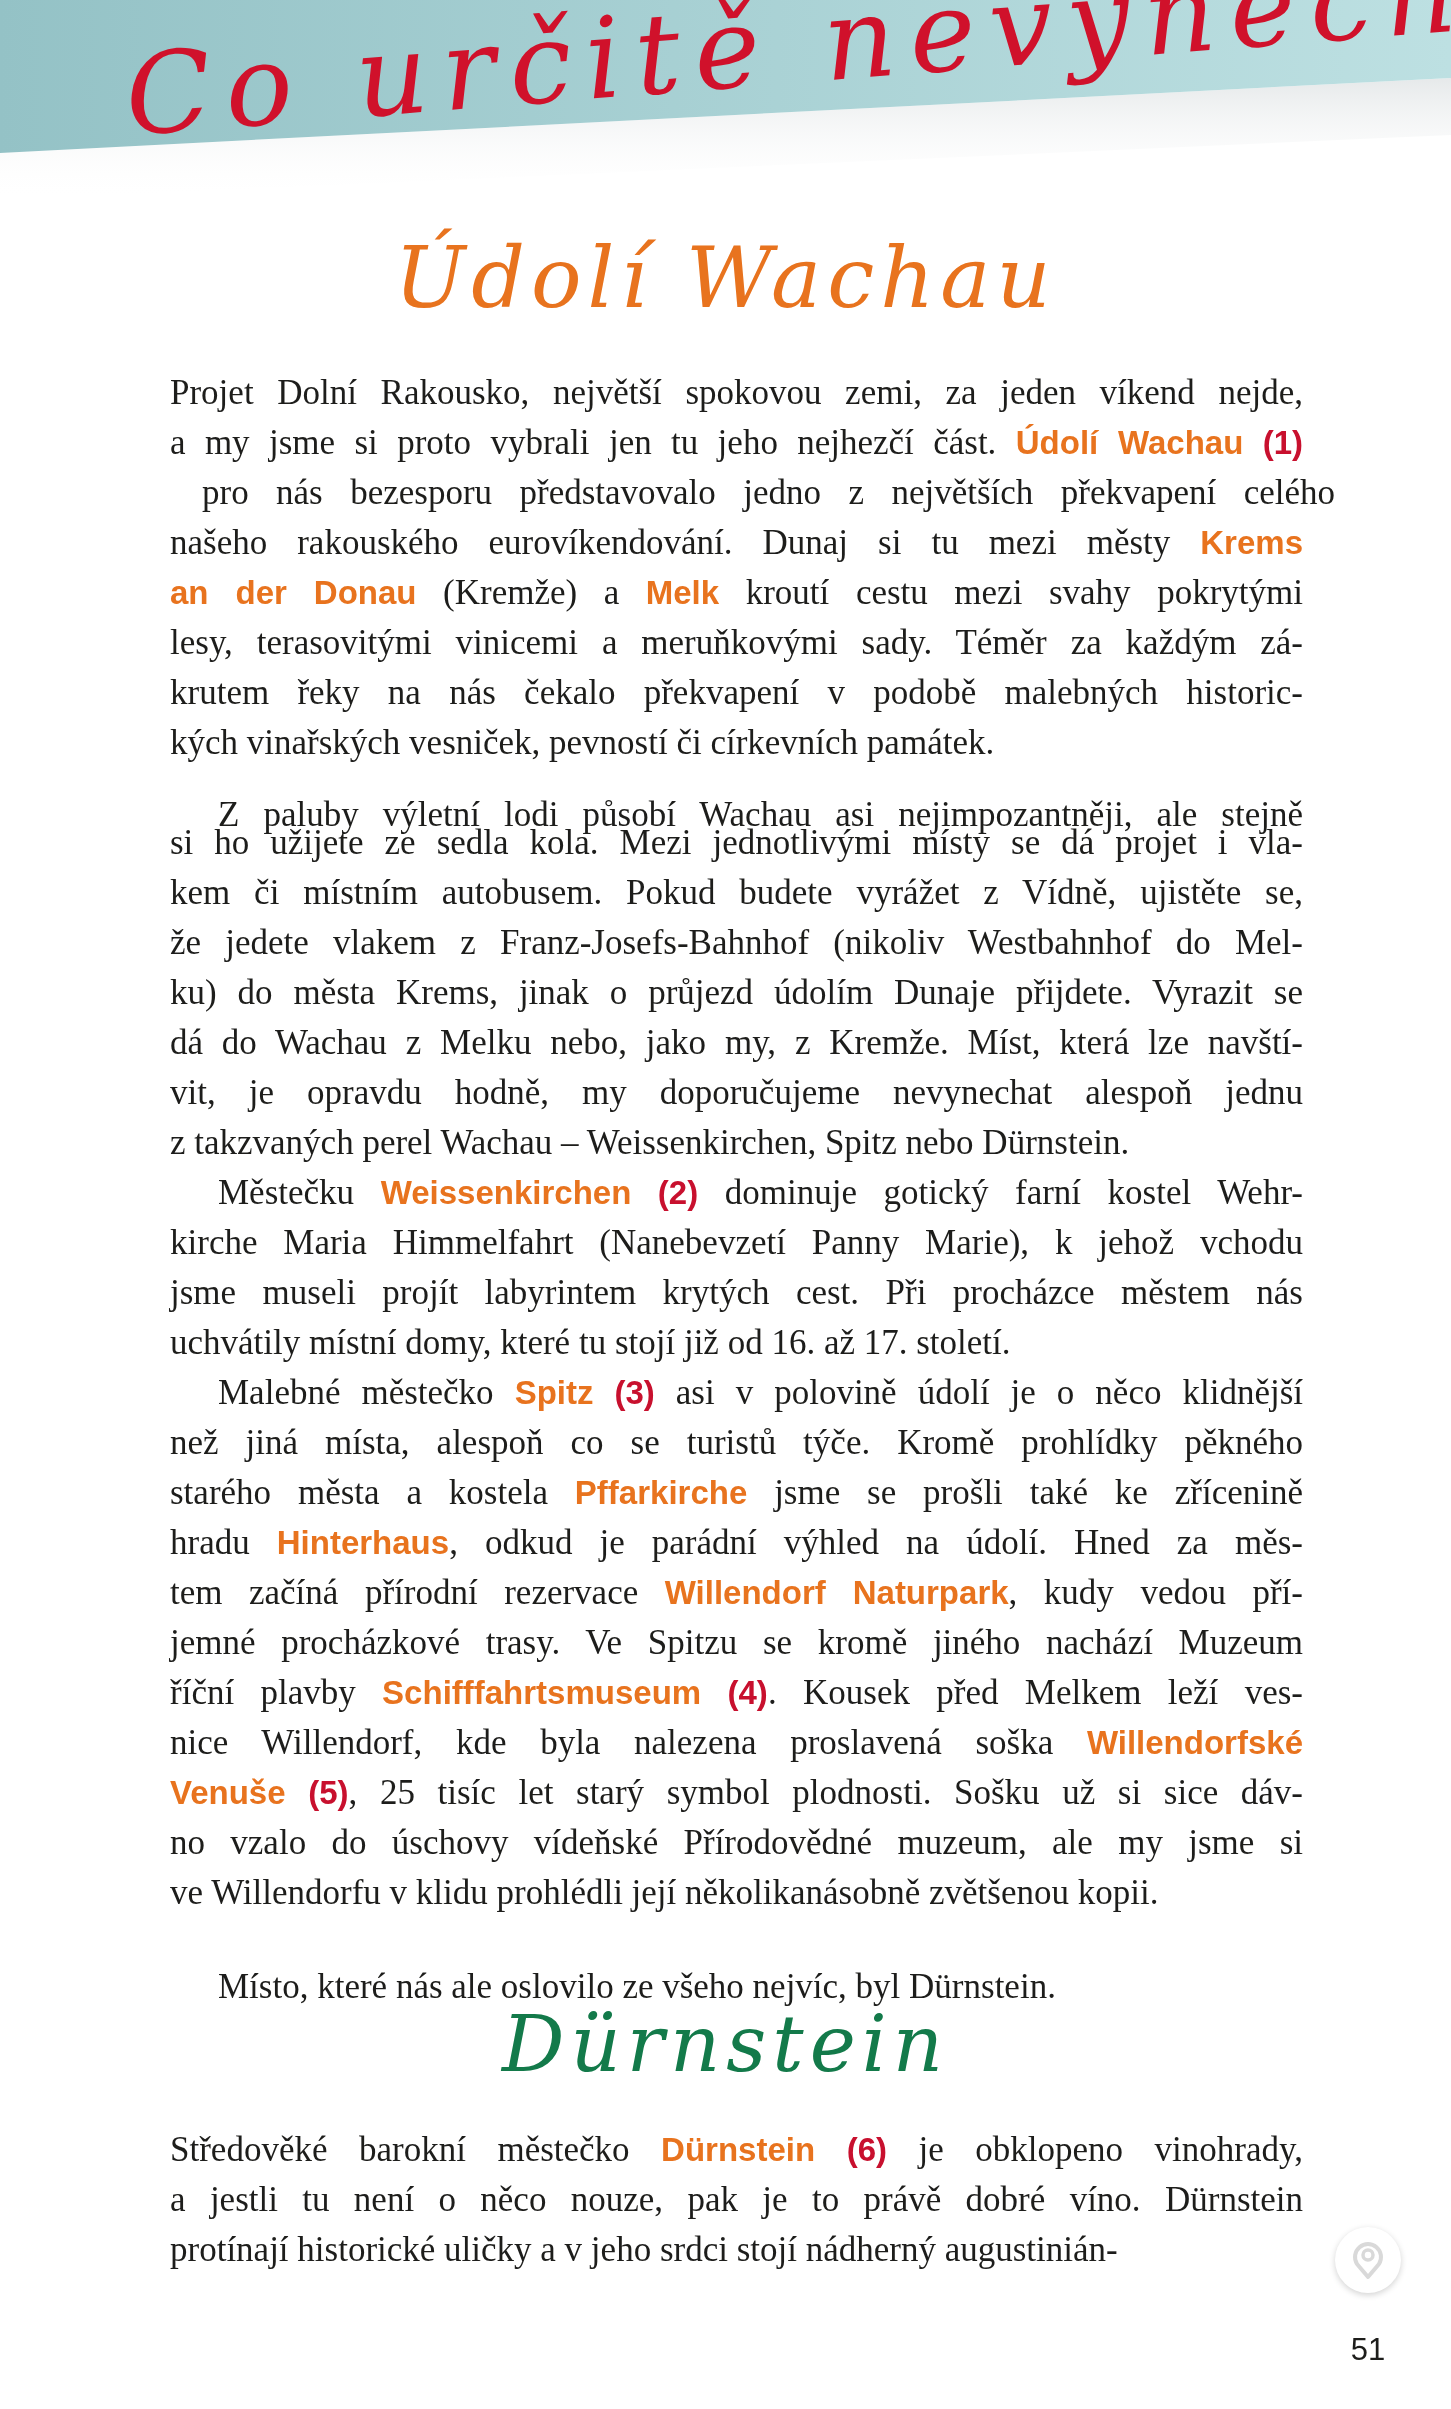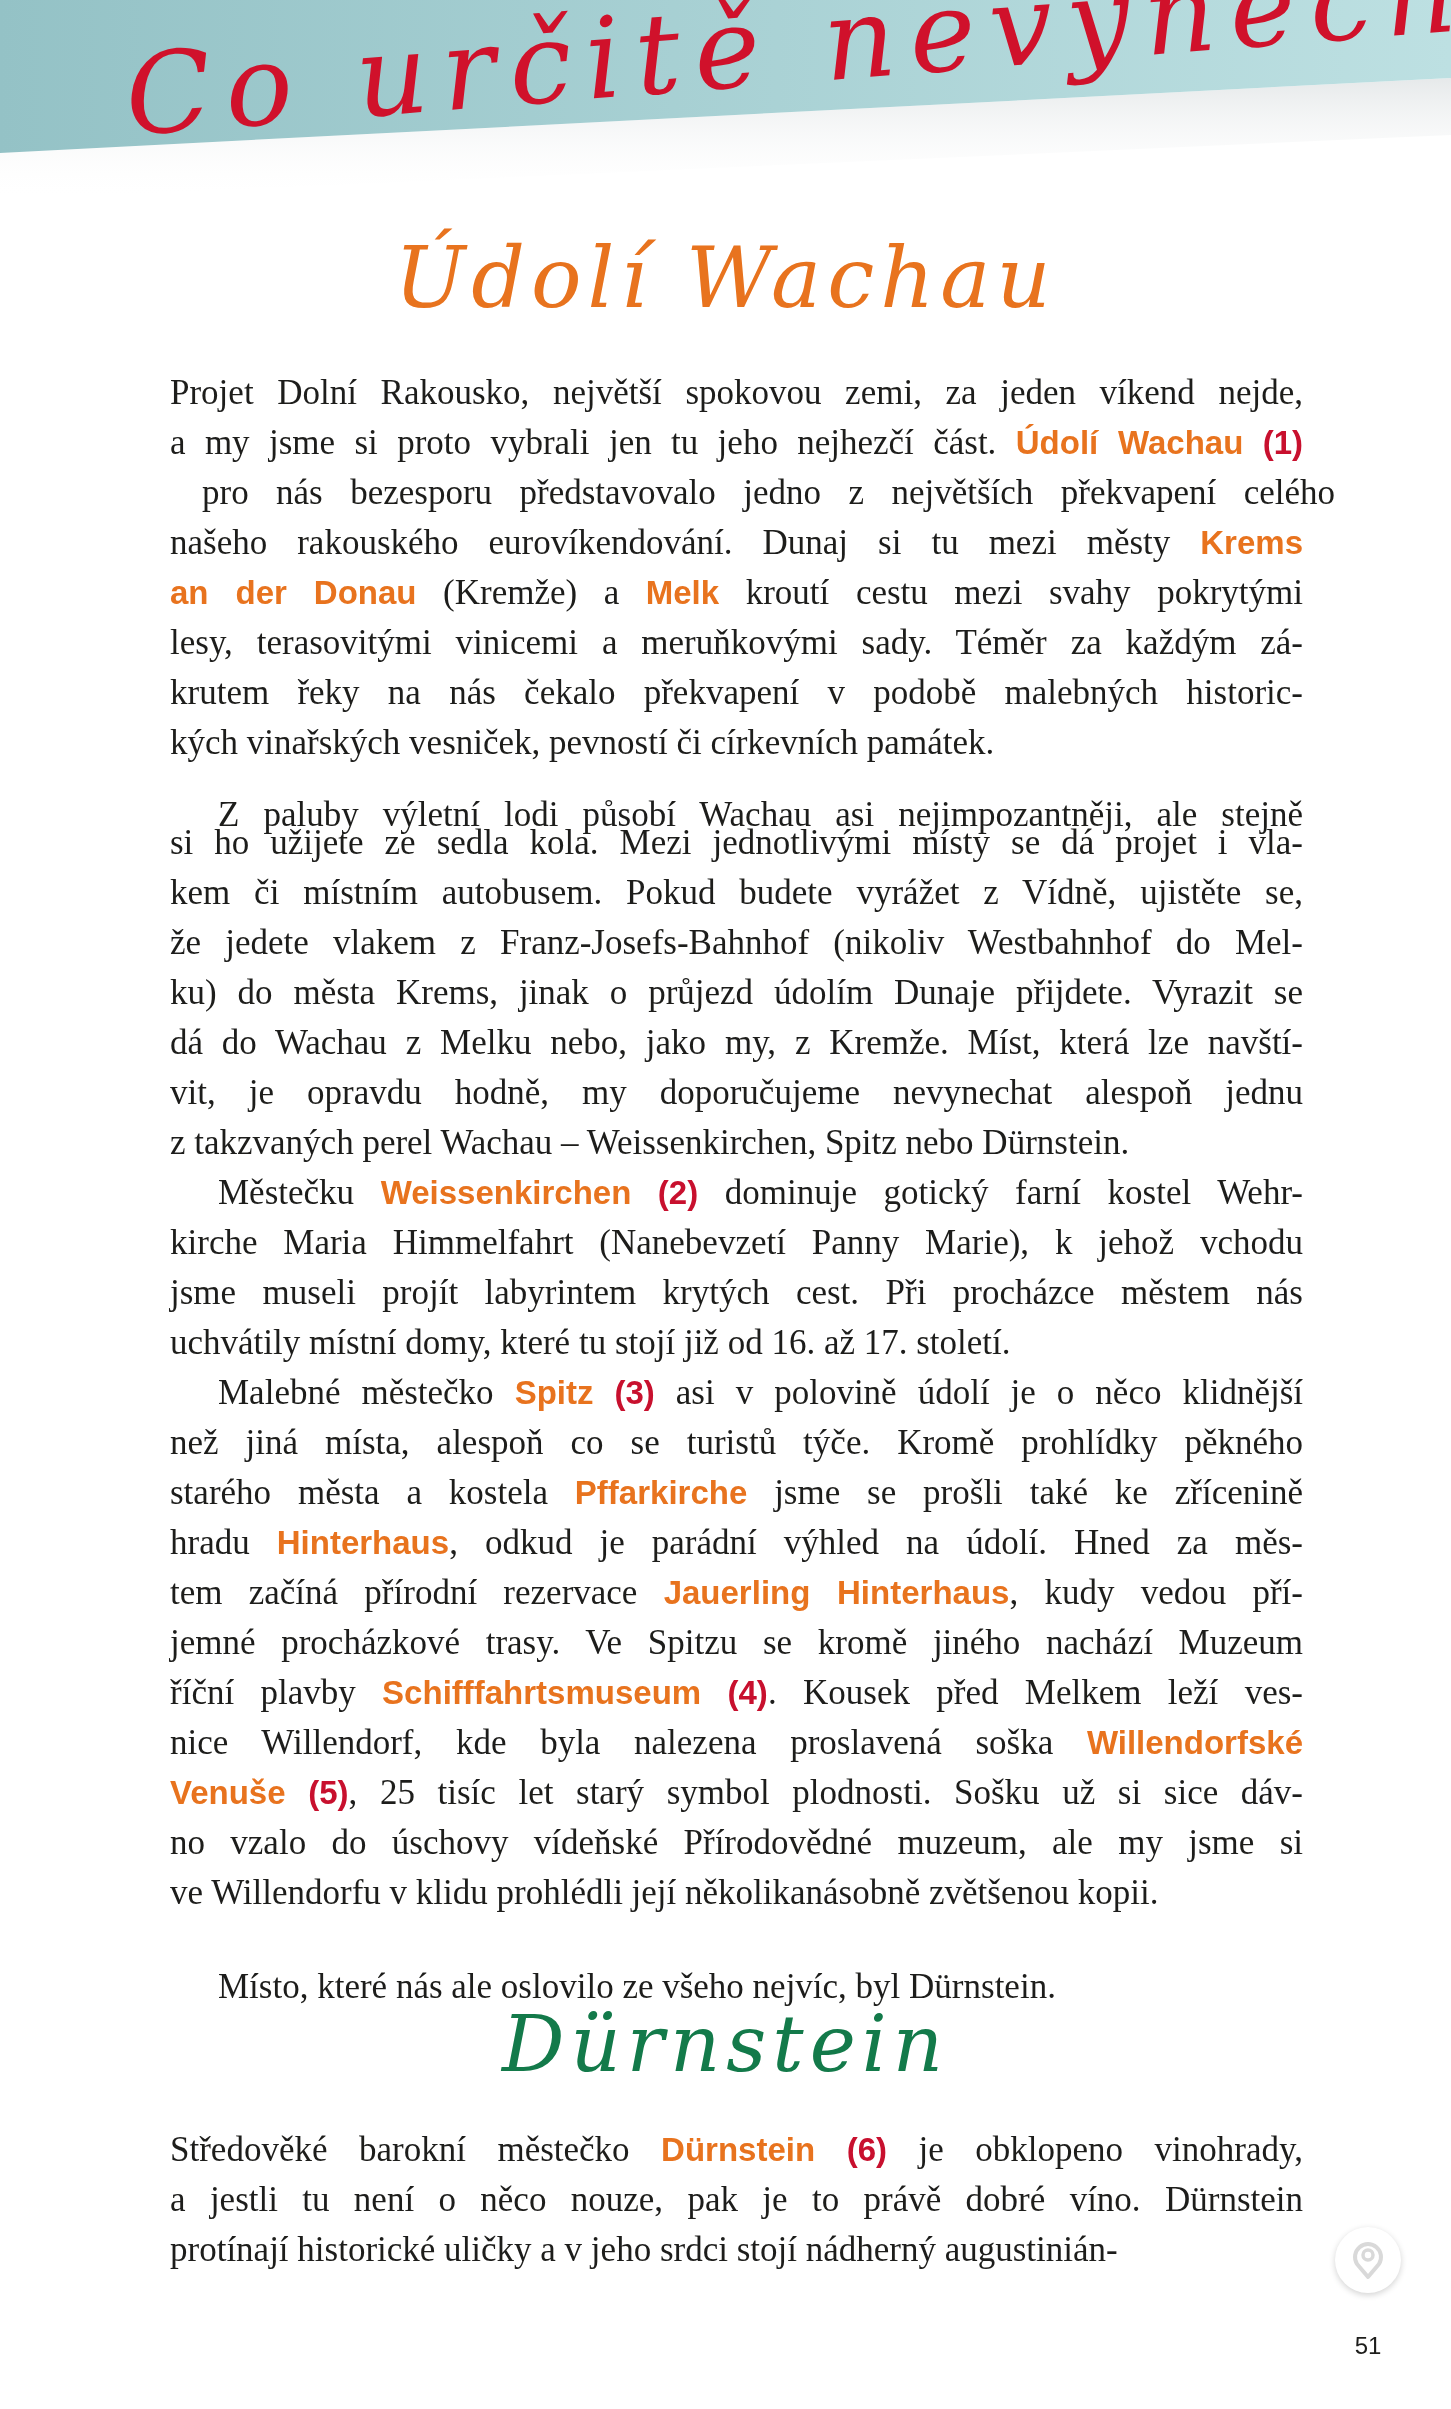--- a/index.html
+++ b/index.html
@@ -9,21 +9,21 @@
   .sub-title { position:absolute; left:0; width:1451px; text-align:center; font-family:"DejaVu Serif",serif; font-style:italic; white-space:nowrap; line-height:1; }
   .sub-wachau { top:236px; font-size:84px; color:#e8731e; letter-spacing:6px; }
   .sub-durnstein { top:2005px; font-size:78px; color:#137a4a; letter-spacing:6px; }
   .col { position:absolute; left:170px; width:1133px; }
   .line { position:absolute; left:0; width:1133px; height:50px; font-size:35px; line-height:50px; white-space:nowrap; text-align:justify; text-align-last:justify; }
   .line.last { text-align:left; text-align-last:left; }
   .line.indent { padding-left:48px; width:1085px; }
   .place { color:#e8731e; font-weight:bold; font-family:"Liberation Sans","DejaVu Sans",sans-serif; font-size:33px; }
   .num { color:#c8102e; font-weight:bold; font-family:"Liberation Sans","DejaVu Sans",sans-serif; font-size:33px; }
   .pin { position:absolute; left:1335px; top:2227px; width:66px; height:66px; border-radius:50%; background:#ffffff; box-shadow:0 2px 6px rgba(0,0,0,0.18); display:flex; align-items:center; justify-content:center; }
-  .page-number { position:absolute; left:1318px; top:2332px; width:100px; text-align:center; font-family:"Liberation Sans","DejaVu Sans",sans-serif; font-size:24px; color:#1d1d1b; }
+  .page-number { position:absolute; left:1318px; top:2332px; width:100px; text-align:center; font-family:"Liberation Sans","DejaVu Sans",sans-serif; font-size:31px; color:#1d1d1b; }
 </style>
 </head>
 <body>
 
 <svg class="banner" viewBox="0 0 1451 200" preserveAspectRatio="none">
   <defs>
     <linearGradient id="bannerGrad" x1="0" y1="0" x2="1" y2="0">
       <stop offset="0" stop-color="#94c2c6"></stop>
       <stop offset="1" stop-color="#bde0e2"></stop>
     </linearGradient>
@@ -65,21 +65,21 @@
       <div class="line indent" style="top: 800px;"><span>Městečku </span><span class="place">Weissenkirchen</span><span> </span><span class="num">(2)</span><span> dominuje gotický farní kostel Wehr-</span></div>
       <div class="line" style="top: 850px;"><span>kirche Maria Himmelfahrt (Nanebevzetí Panny Marie), k jehož vchodu</span></div>
       <div class="line" style="top: 900px;"><span>jsme museli projít labyrintem krytých cest. Při procházce městem nás</span></div>
       <div class="line last" style="top: 950px;"><span>uchvátily místní domy, které tu stojí již od 16. až 17. století.</span></div>
     </div>
     <div>
       <div class="line indent" style="top: 1000px;"><span>Malebné městečko </span><span class="place">Spitz</span><span> </span><span class="num">(3)</span><span> asi v polovině údolí je o něco klidnější</span></div>
       <div class="line" style="top: 1050px;"><span>než jiná místa, alespoň co se turistů týče. Kromě prohlídky pěkného</span></div>
       <div class="line" style="top: 1100px;"><span>starého města a kostela </span><span class="place">Pffarkirche</span><span> jsme se prošli také ke zřícenině</span></div>
       <div class="line" style="top: 1150px;"><span>hradu </span><span class="place">Hinterhaus</span><span>, odkud je parádní výhled na údolí. Hned za měs-</span></div>
-      <div class="line" style="top: 1200px;"><span>tem začíná přírodní rezervace </span><span class="place">Jauerling Hinterhaus</span><span>, kudy vedou pří-</span></div>
+      <div class="line" style="top: 1200px;"><span>tem začíná přírodní rezervace </span><span class="place">Willendorf Naturpark</span><span>, kudy vedou pří-</span></div>
       <div class="line" style="top: 1250px;"><span>jemné procházkové trasy. Ve Spitzu se kromě jiného nachází Muzeum</span></div>
       <div class="line" style="top: 1300px;"><span>říční plavby </span><span class="place">Schifffahrtsmuseum</span><span> </span><span class="num">(4)</span><span>. Kousek před Melkem leží ves-</span></div>
       <div class="line" style="top: 1350px;"><span>nice Willendorf, kde byla nalezena proslavená soška </span><span class="place">Willendorfské</span></div>
       <div class="line" style="top: 1400px;"><span class="place">Venuše</span><span> </span><span class="num">(5)</span><span>, 25 tisíc let starý symbol plodnosti. Sošku už si sice dáv-</span></div>
       <div class="line" style="top: 1450px;"><span>no vzalo do úschovy vídeňské Přírodovědné muzeum, ale my jsme si</span></div>
       <div class="line last" style="top: 1500px; text-align: center;"><span>ve Willendorfu v klidu prohlédli její několikanásobně zvětšenou kopii.</span></div>
     </div>
     <div>
       <div class="line indent last" style="top: 1550px; margin-top: 44px;"><span>Místo, které nás ale oslovilo ze všeho nejvíc, byl Dürnstein.</span></div>
     </div>

